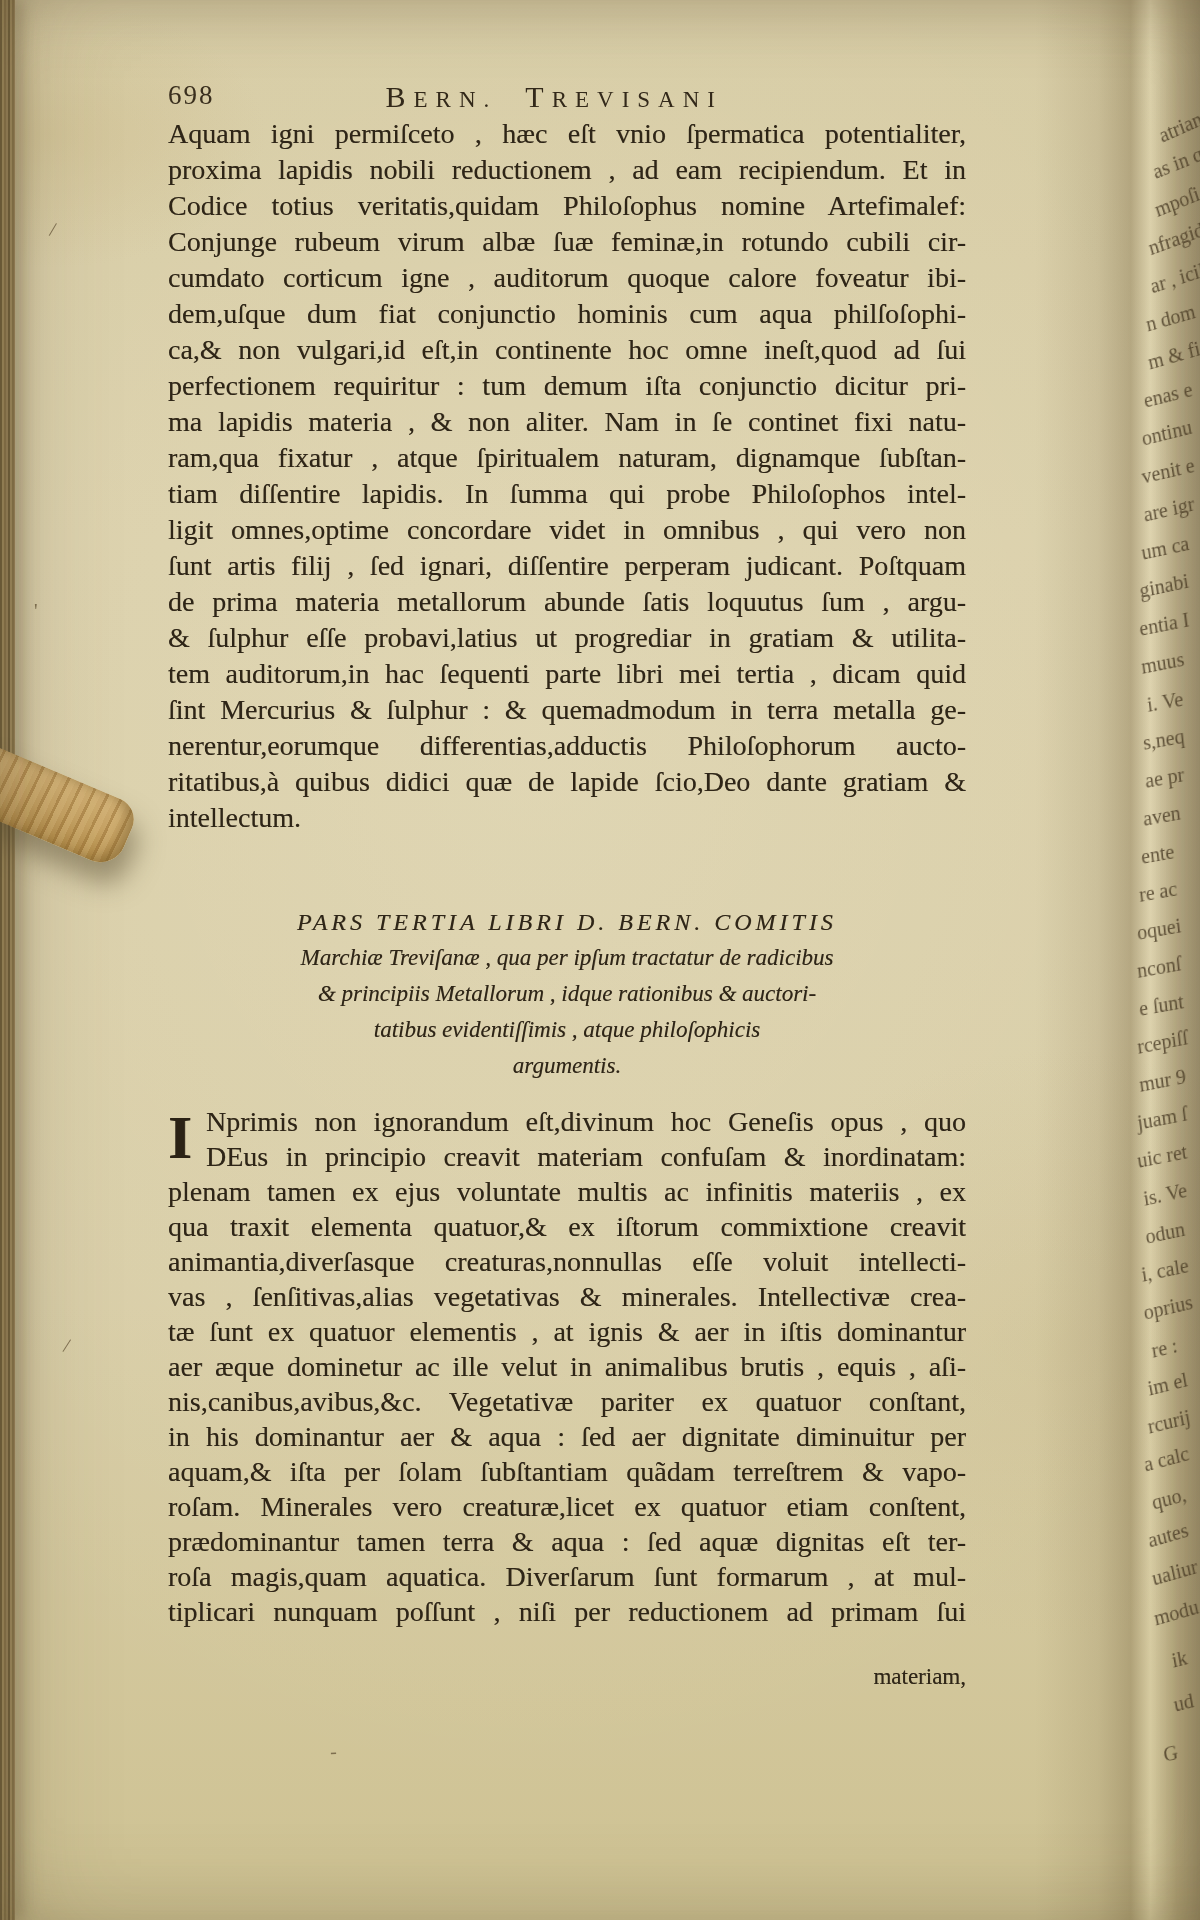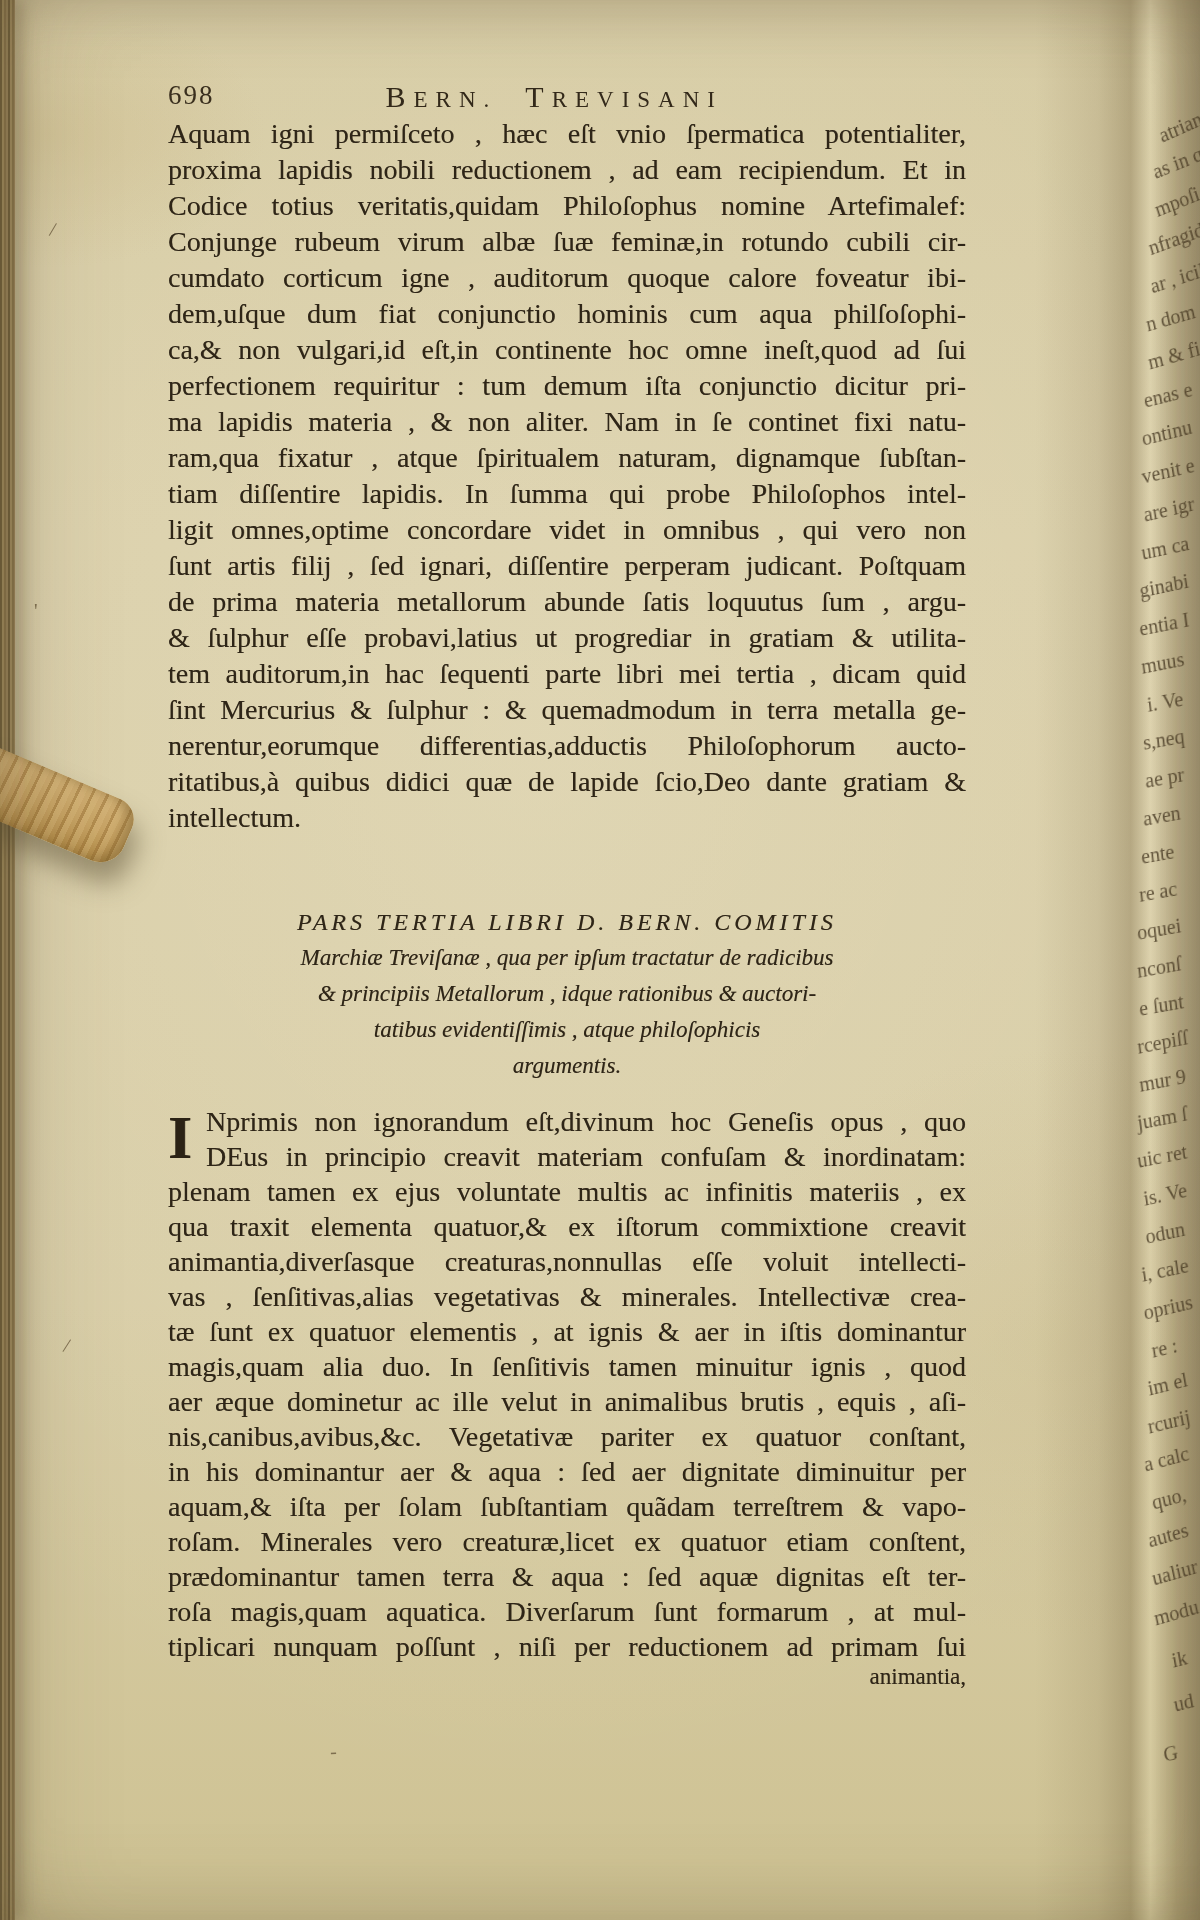--- a/index.html
+++ b/index.html
@@ -176,32 +176,31 @@
 
   <div class="dropcap">I</div>
   <div class="para p2">
       <div class="line">Nprimis non ignorandum eſt,divinum hoc Geneſis opus , quo</div>
       <div class="line">DEus in principio creavit materiam confuſam &amp; inordinatam:</div>
       <div class="line">plenam tamen ex ejus voluntate multis ac infinitis materiis , ex</div>
       <div class="line">qua traxit elementa quatuor,&amp; ex iſtorum commixtione creavit</div>
       <div class="line">animantia,diverſasque creaturas,nonnullas eſſe voluit intellecti-</div>
       <div class="line">vas , ſenſitivas,alias vegetativas &amp; minerales.  Intellectivæ crea-</div>
       <div class="line">tæ ſunt ex quatuor elementis , at ignis &amp; aer in iſtis dominantur</div>
-      <div class="line">magis,quam alia duo.  In ſenſitivis tamen minuitur ignis , quod</div>
       <div class="line">aer æque dominetur ac ille velut in animalibus brutis , equis , aſi-</div>
       <div class="line">nis,canibus,avibus,&amp;c.  Vegetativæ pariter ex quatuor conſtant,</div>
       <div class="line">in his dominantur aer &amp; aqua :  ſed aer dignitate diminuitur per</div>
       <div class="line">aquam,&amp; iſta per ſolam ſubſtantiam quãdam terreſtrem &amp; vapo-</div>
       <div class="line">roſam.  Minerales vero creaturæ,licet ex quatuor etiam conſtent,</div>
       <div class="line">prædominantur tamen terra &amp; aqua :  ſed aquæ dignitas eſt ter-</div>
       <div class="line">roſa magis,quam aquatica.  Diverſarum ſunt formarum , at mul-</div>
       <div class="line">tiplicari nunquam poſſunt , niſi per reductionem ad primam ſui</div>
     </div>
 
-  <div class="catchword">animantia,</div>
+  <div class="catchword">materiam,</div>
 
   <div class="marks">
       <div class="mark" style="left: 50px; top: 218px; transform: rotate(12deg);">/</div>
       <div class="mark" style="left: 34px; top: 600px; transform: rotate(0deg);">'</div>
       <div class="mark" style="left: 64px; top: 1334px; transform: rotate(14deg);">/</div>
       <div class="mark" style="left: 330px; top: 1740px; transform: rotate(-4deg);">-</div>
     </div>
 
 </div>
 

